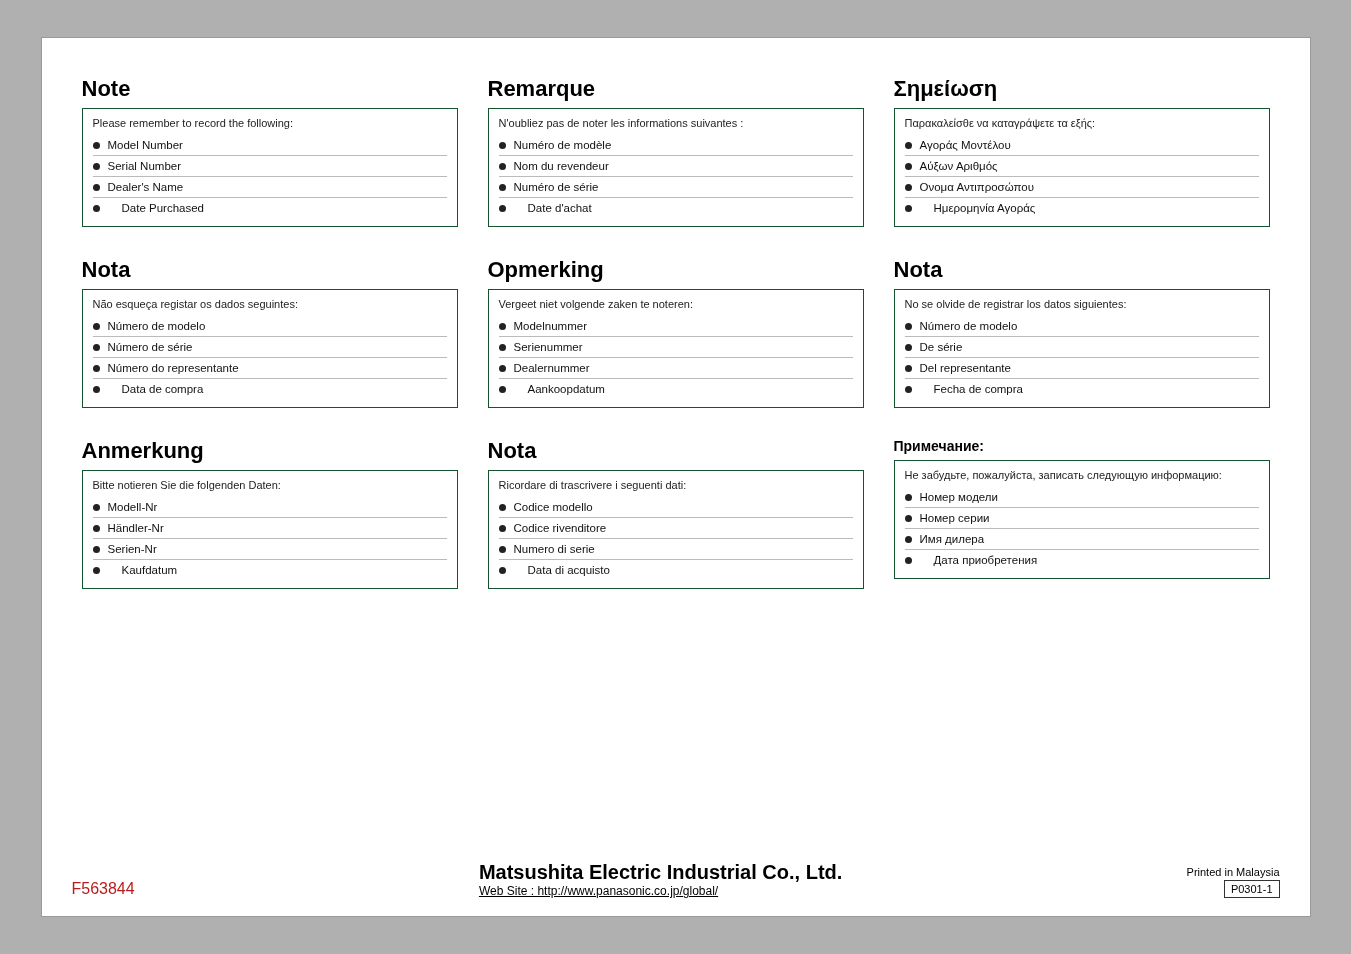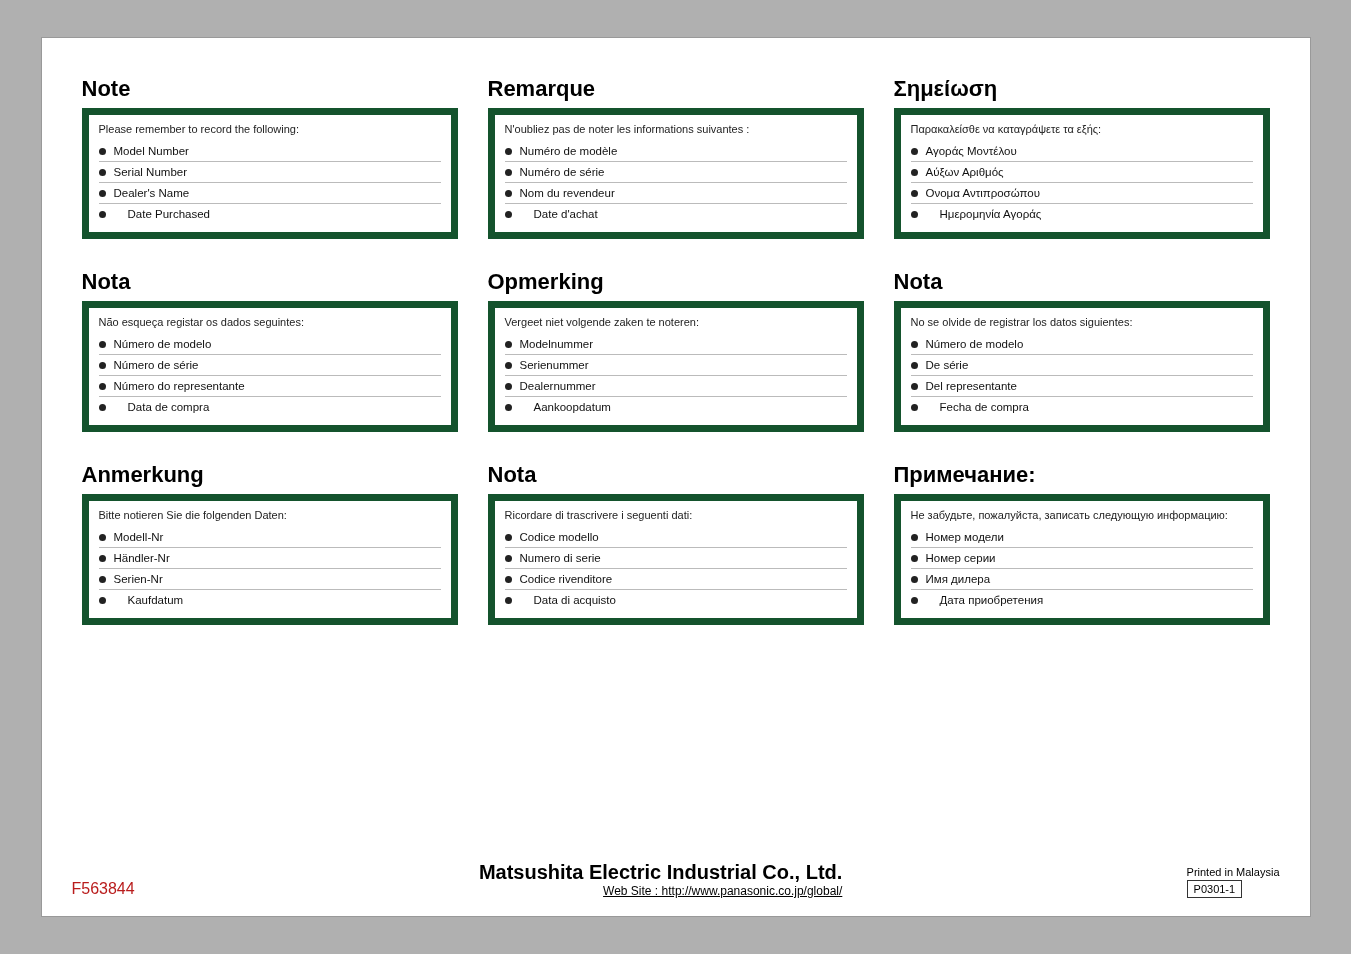--- a/index.html
+++ b/index.html
@@ -33,30 +33,30 @@
       font-size: 22px;
       font-weight: bold;
       margin-bottom: 6px;
       font-family: Arial, sans-serif;
     }
     .section-title.greek {
       font-size: 22px;
       font-family: Arial, sans-serif;
     }
     .section-title.russian {
-      font-size: 22px;
+      font-size: 14px;
       font-family: Arial, sans-serif;
     }
     .section-desc {
       font-size: 11px;
       margin-bottom: 6px;
       color: #222;
     }
     .section-box {
-      border: 7px solid #14532d;
+      border: 1px solid #14532d;
       padding: 8px 10px;
       margin-bottom: 8px;
     }
     .item-list {
       list-style: none;
       padding: 0;
     }
     .item-list li {
       font-size: 11.5px;
       padding: 4px 0;
@@ -85,31 +85,32 @@
       right: 30px;
       display: flex;
       justify-content: space-between;
       align-items: flex-end;
     }
     .footer-left {
       font-size: 16px;
       color: #b91c1c;
     }
     .footer-center {
-      text-align: right;
+      text-align: left;
     }
     .footer-center .company {
       font-size: 20px;
       font-weight: bold;
     }
     .footer-center .website {
       font-size: 12px;
       text-decoration: underline;
     }
     .footer-right {
+      text-align: right;
       font-size: 11px;
     }
     .footer-right .printed {
       display: block;
     }
     .footer-right .code {
       border: 1px solid #333;
       padding: 2px 6px;
       font-size: 11px;
       display: inline-block;
@@ -149,28 +150,28 @@
         <div class="section-title ">Remarque</div>
         <div class="section-box">
           <div class="section-desc">N'oubliez pas de noter les informations suivantes :</div>
           <ul class="item-list">
             <li>
               <span class="bullet"></span>
               <span>Numéro de modèle</span>
             </li>
             <li>
               <span class="bullet"></span>
+              <span>Nom du revendeur</span>
+            </li>
+            <li>
+              <span class="bullet"></span>
               <span>Numéro de série</span>
             </li>
             <li>
               <span class="bullet"></span>
-              <span>Nom du revendeur</span>
-            </li>
-            <li>
-              <span class="bullet"></span>
               <span>Date d'achat</span>
             </li>
           </ul>
         </div>
       </div>
       <div class="section">
         <div class="section-title greek">Σημείωση</div>
         <div class="section-box">
           <div class="section-desc">Παρακαλείσθε να καταγράψετε τα εξής:</div>
           <ul class="item-list">
@@ -293,25 +294,25 @@
         <div class="section-title ">Nota</div>
         <div class="section-box">
           <div class="section-desc">Ricordare di trascrivere i seguenti dati:</div>
           <ul class="item-list">
             <li>
               <span class="bullet"></span>
               <span>Codice modello</span>
             </li>
             <li>
               <span class="bullet"></span>
+              <span>Codice rivenditore</span>
+            </li>
+            <li>
+              <span class="bullet"></span>
               <span>Numero di serie</span>
-            </li>
-            <li>
-              <span class="bullet"></span>
-              <span>Codice rivenditore</span>
             </li>
             <li>
               <span class="bullet"></span>
               <span>Data di acquisto</span>
             </li>
           </ul>
         </div>
       </div>
       <div class="section">
         <div class="section-title russian">Примечание:</div>

